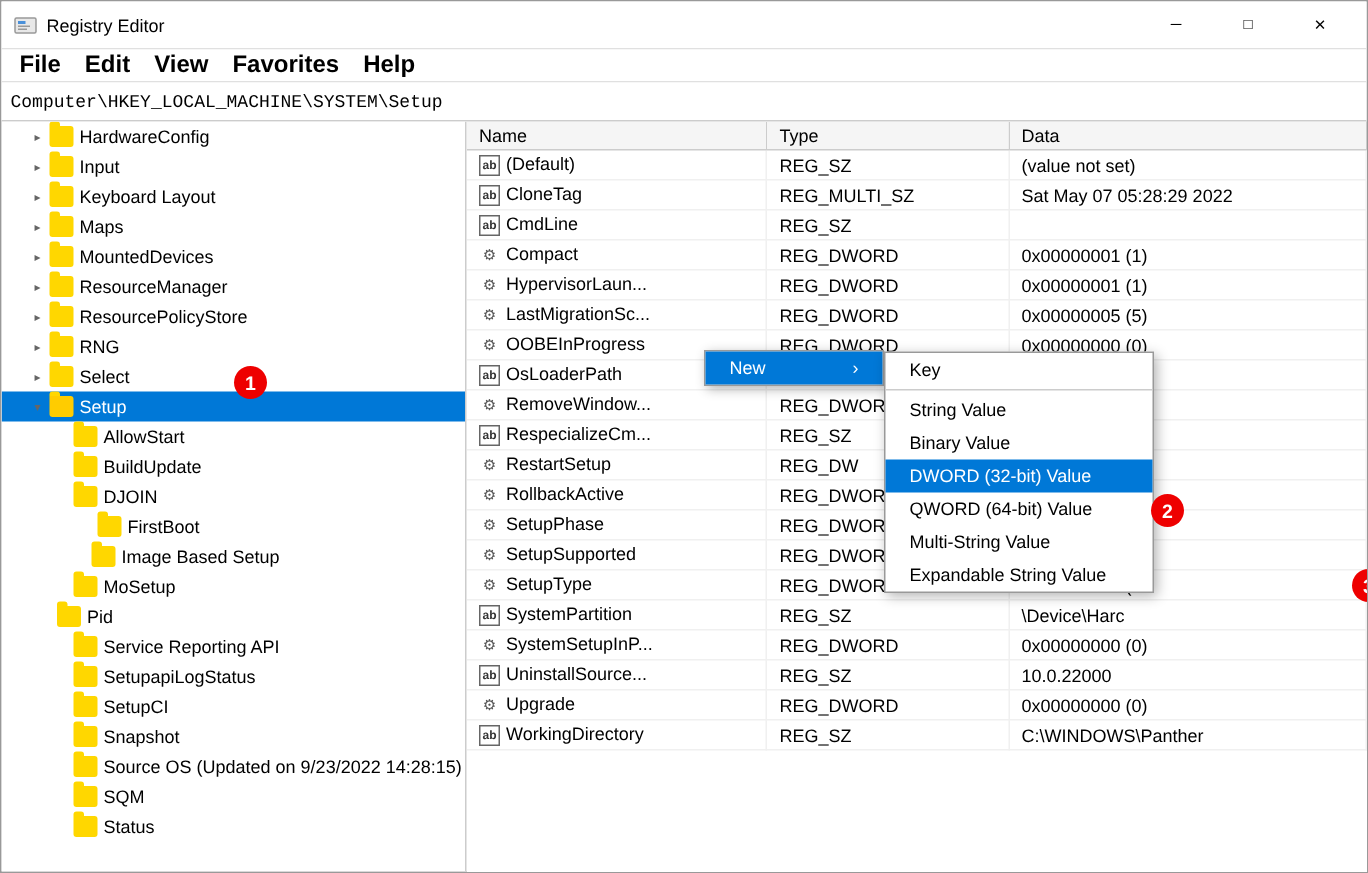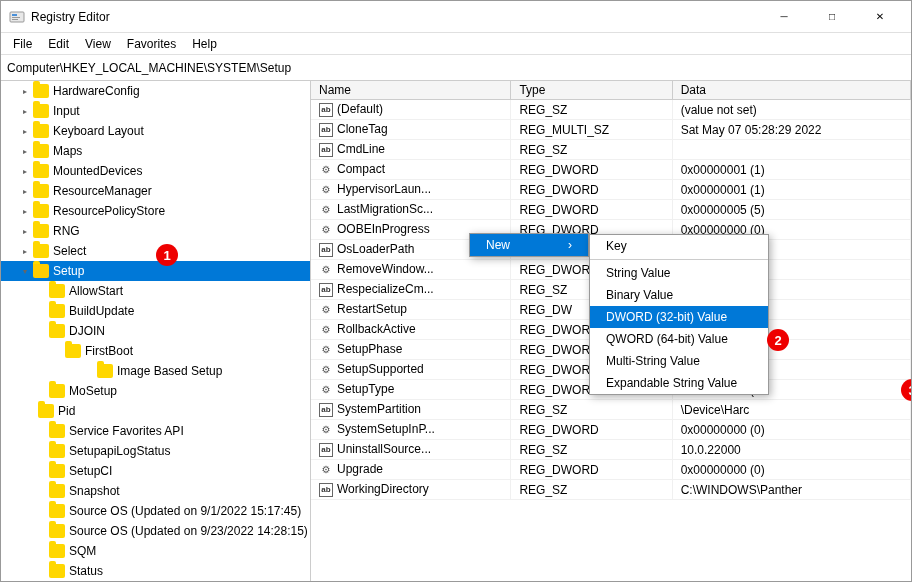--- a/index.html
+++ b/index.html
@@ -55,33 +55,35 @@
       height: 22px;
       display: flex;
       align-items: center;
       padding: 0 4px;
       border-bottom: 1px solid #e0e0e0;
       background: #fff;
     }
     .menu-item {
       padding: 16px 8px;
       cursor: pointer;
-      font-size: 12px;
+      font-size: 16px;
+      font-weight: bold;
     }
     .address-bar {
       height: 26px;
       display: flex;
       align-items: center;
       padding: 0 6px;
       border-bottom: 1px solid #ccc;
       background: #fff;
       font-size: 12px;
     }
     .address-text {
       color: #000;
+      font-family: Liberation Mono, monospace;
     }
     .content-area {
       display: flex;
       flex: 1;
       overflow: hidden;
     }
     .left-panel {
       width: 310px;
       border-right: 1px solid #ccc;
       overflow-y: auto;
@@ -345,59 +347,54 @@
           <div class="tree-item" style="padding-left: 32px;">
             <span class="tree-expand"></span>
             <span class="folder-icon"></span>
             <span class="tree-label">DJOIN</span>
           </div>
           <div class="tree-item" style="padding-left: 48px;">
             <span class="tree-expand"></span>
             <span class="folder-icon"></span>
             <span class="tree-label">FirstBoot</span>
           </div>
-          <div class="tree-item" style="padding-left: 44px; margin-left: 36px;">
+          <div class="tree-item" style="padding-left: 44px;">
             <span class="tree-expand"></span>
             <span class="folder-icon"></span>
             <span class="tree-label">Image Based Setup</span>
           </div>
           <div class="tree-item" style="padding-left: 32px;">
             <span class="tree-expand"></span>
             <span class="folder-icon"></span>
             <span class="tree-label">MoSetup</span>
           </div>
           <div class="tree-item" style="padding-left: 21px;">
             <span class="tree-expand"></span>
             <span class="folder-icon"></span>
             <span class="tree-label">Pid</span>
           </div>
           <div class="tree-item" style="padding-left: 32px;">
             <span class="tree-expand"></span>
             <span class="folder-icon"></span>
-            <span class="tree-label">Service Favorites API</span>
+            <span class="tree-label">Service Reporting API</span>
           </div>
           <div class="tree-item" style="padding-left: 32px;">
             <span class="tree-expand"></span>
             <span class="folder-icon"></span>
             <span class="tree-label">SetupapiLogStatus</span>
           </div>
           <div class="tree-item" style="padding-left: 32px;">
             <span class="tree-expand"></span>
             <span class="folder-icon"></span>
             <span class="tree-label">SetupCI</span>
           </div>
           <div class="tree-item" style="padding-left: 32px;">
             <span class="tree-expand"></span>
             <span class="folder-icon"></span>
             <span class="tree-label">Snapshot</span>
-          </div>
-          <div class="tree-item" style="padding-left: 32px;">
-            <span class="tree-expand"></span>
-            <span class="folder-icon"></span>
-            <span class="tree-label">Source OS (Updated on 9/1/2022 15:17:45)</span>
           </div>
           <div class="tree-item" style="padding-left: 32px;">
             <span class="tree-expand"></span>
             <span class="folder-icon"></span>
             <span class="tree-label">Source OS (Updated on 9/23/2022 14:28:15)</span>
           </div>
           <div class="tree-item" style="padding-left: 32px;">
             <span class="tree-expand"></span>
             <span class="folder-icon"></span>
             <span class="tree-label">SQM</span>

